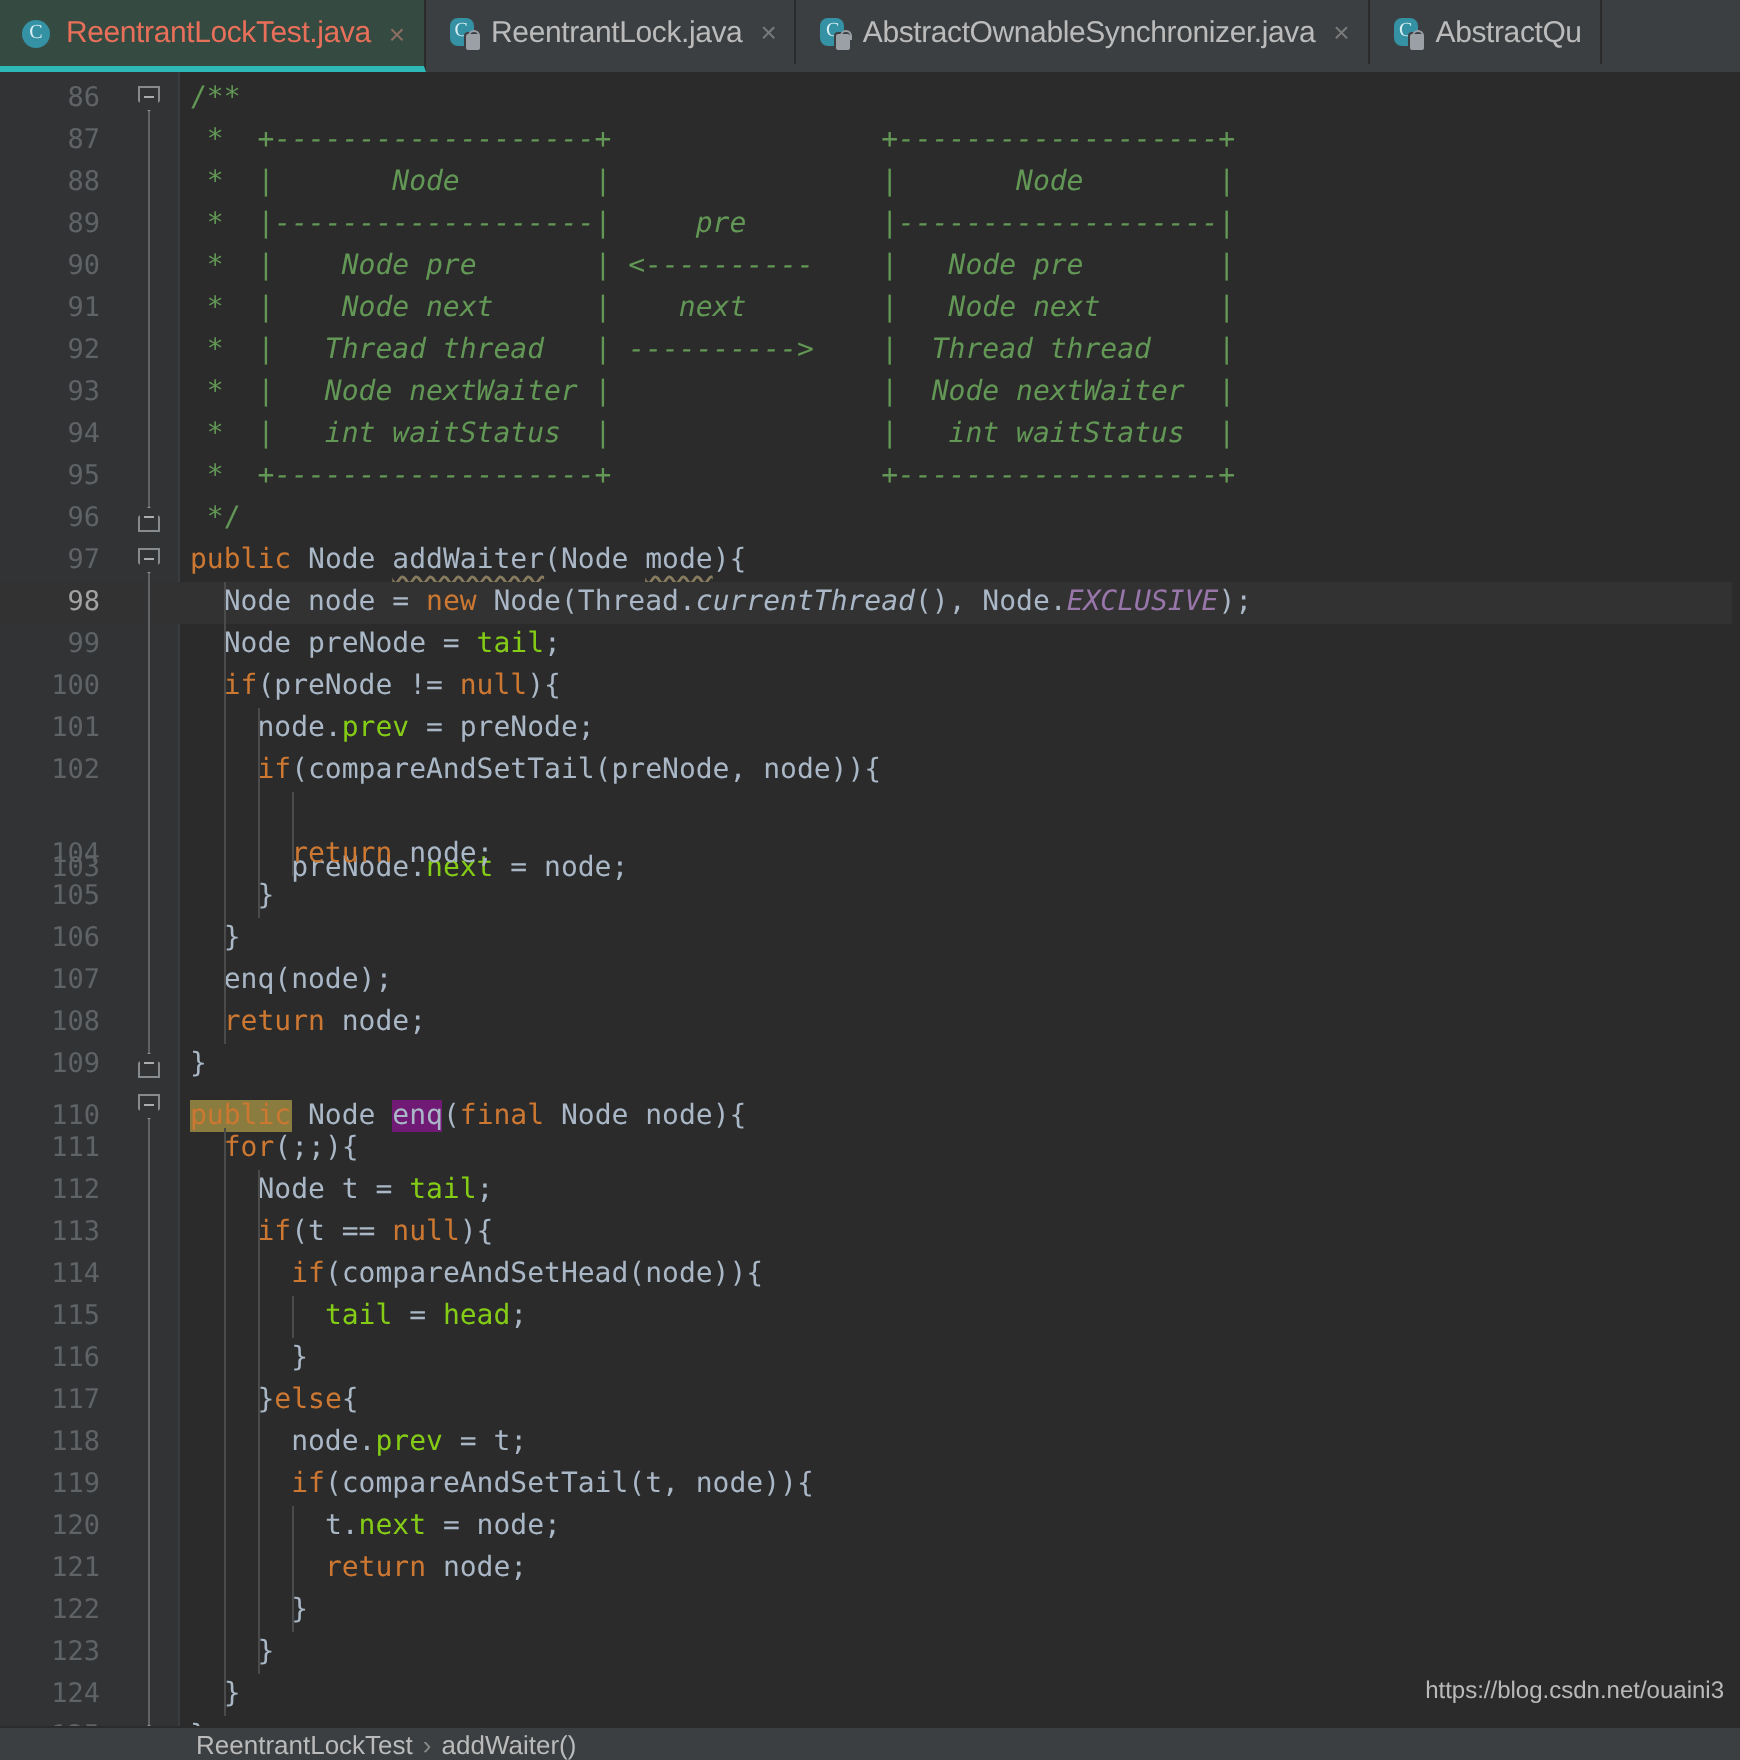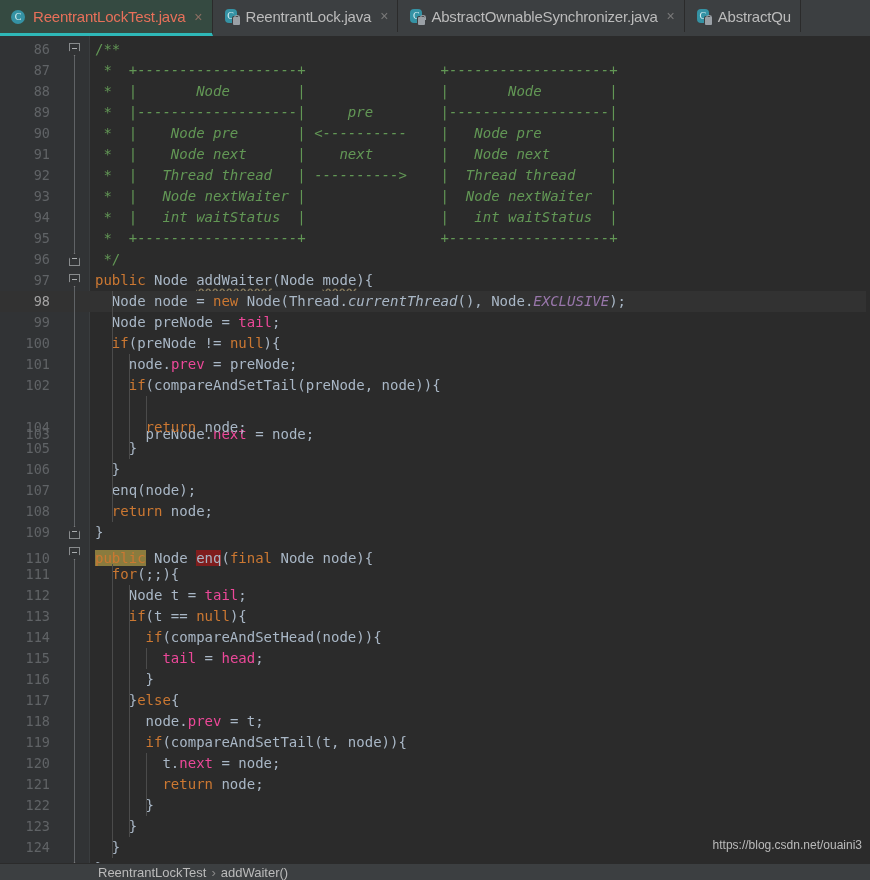--- a/index.html
+++ b/index.html
@@ -186,29 +186,29 @@
   
   .iguide {
     position: absolute;
     width: 1px;
     background: #4b4b4b;
   }
 
   
   .kw   { color: #cc7832; }          
   .txt  { color: #a9b7c6; }
-  .fld  { color: #ec4899; }          
+  .fld  { color: #84cc16; }          
   .sfld { color: #9876aa; font-style: italic; }
   .smth { color: #a9b7c6; font-style: italic; }
   .cmt  { color: #629755; font-style: italic; }
   .cmtp { color: #629755; }
   .warn { text-decoration: underline; text-decoration-style: wavy;
           text-decoration-color: #877b5e; text-underline-offset: 3px; }
   .hl   { background: #8a7b3e; color: #cc7832; }
-  .hlc  { background: #7f1d1d; color: #a9b7c6; }
+  .hlc  { background: #701a75; color: #a9b7c6; }
 
   
   #watermark {
     position: absolute;
     right: 8px;
     bottom: 28px;
     font-family: "Liberation Sans", sans-serif;
     font-size: 12px;
     color: #c9c9c9;
     opacity: 0.9;

